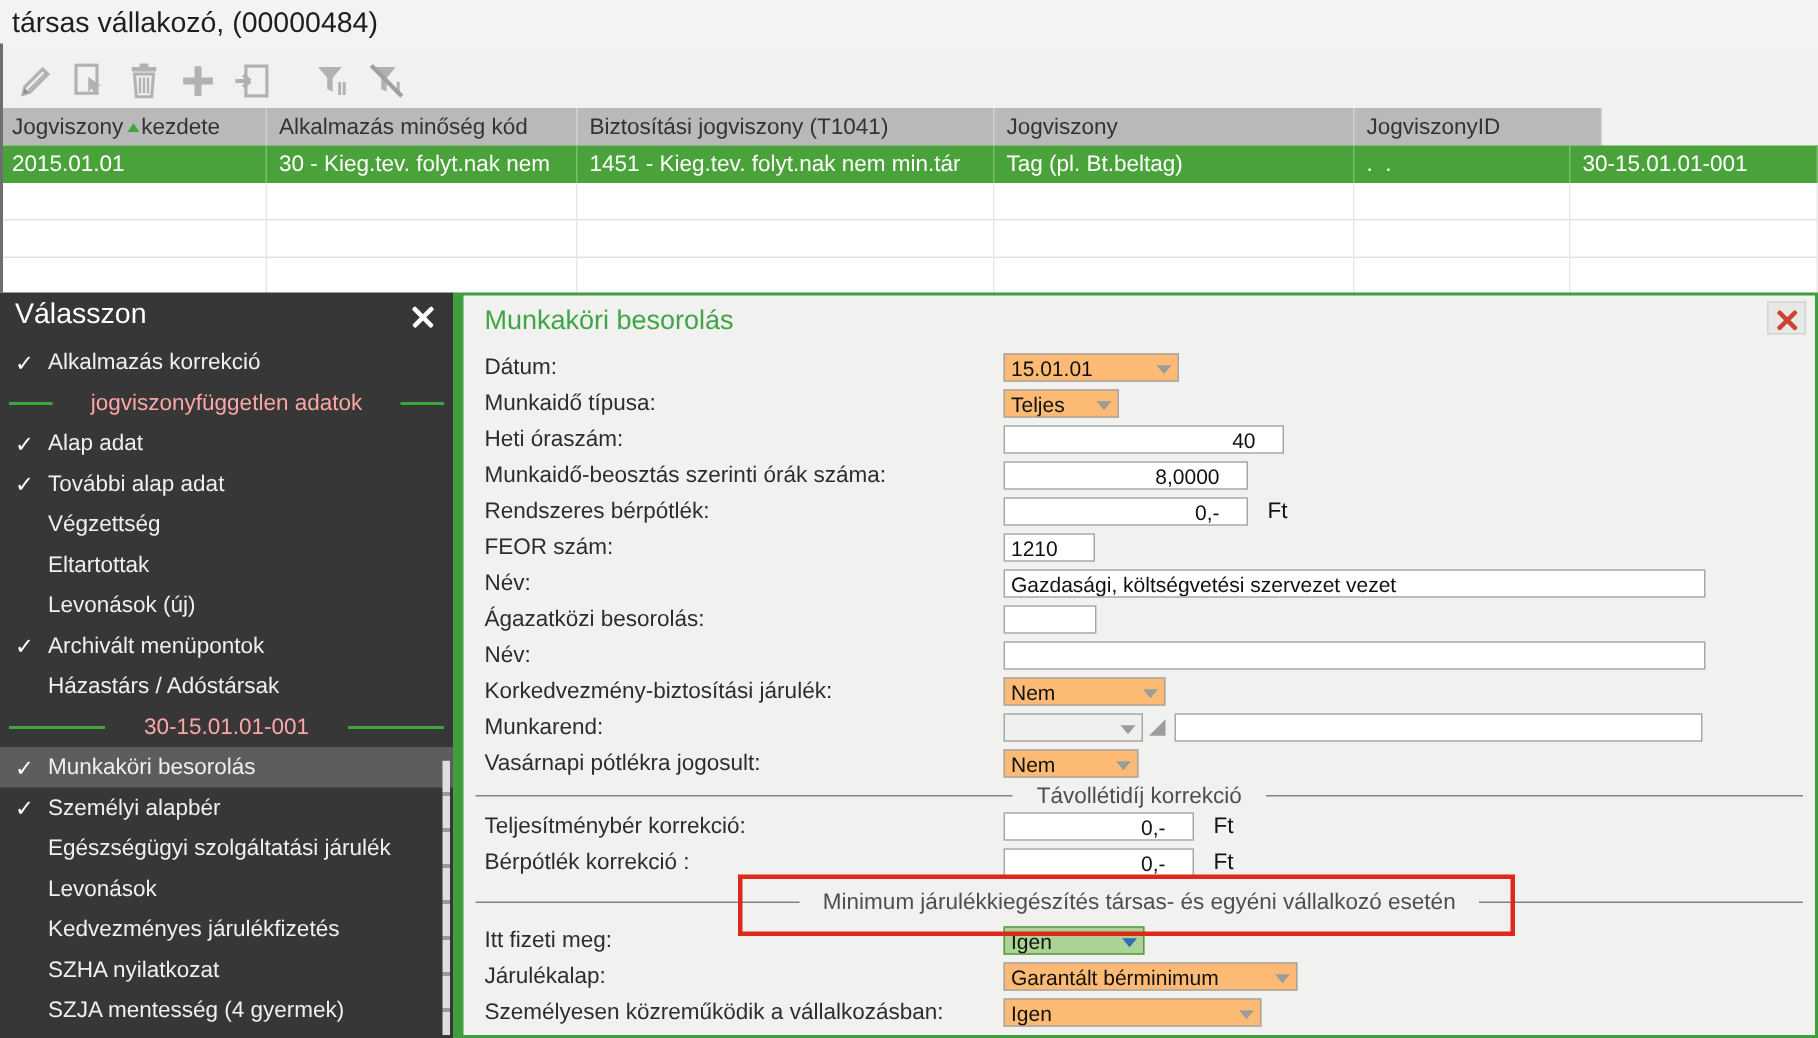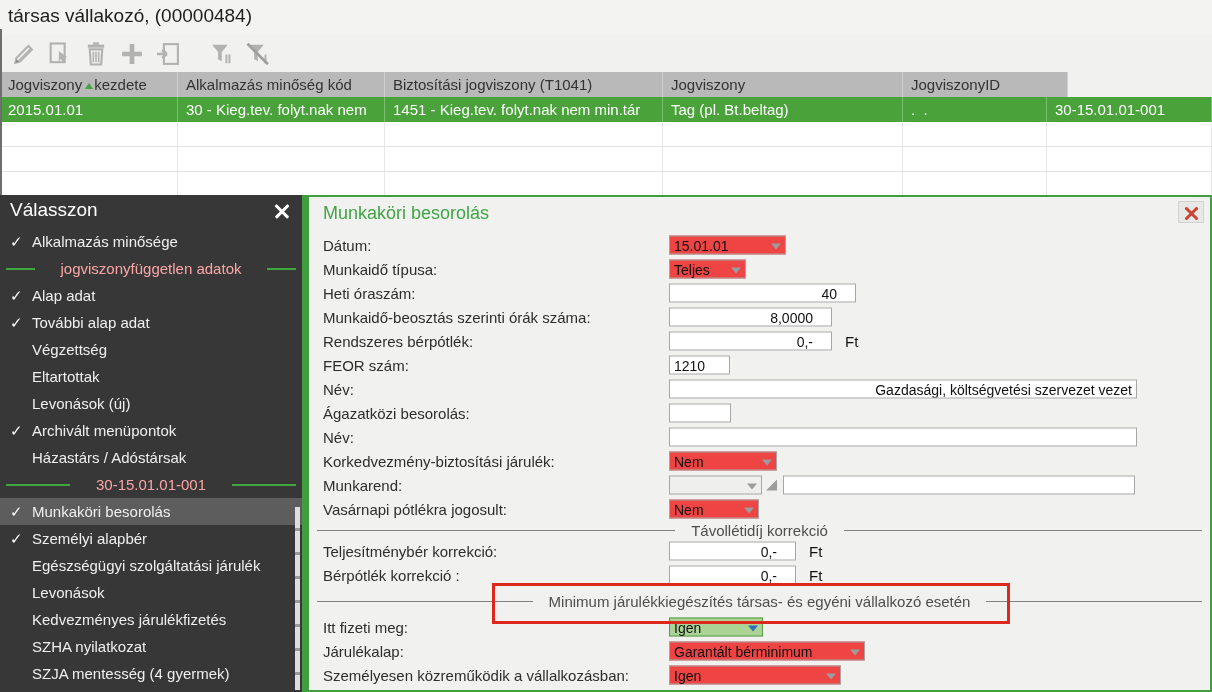--- a/index.html
+++ b/index.html
@@ -70,21 +70,21 @@
   .frow.sep-row{height:18px;}
   .frow.sep-hl-row{height:28px;}
   .flabel{position:absolute;left:14px;top:50%;transform:translateY(-50%);
     font-size:15px;color:#2d2d2d;white-space:nowrap;}
   .fctrl{position:absolute;left:360px;top:50%;transform:translateY(-50%);
     display:flex;align-items:center;}
   .inp{height:19px;box-sizing:border-box;border:1px solid #a6a6a6;background:#fff;
     font-family:"Liberation Sans",sans-serif;font-size:14px;padding:0 4px;color:#111;}
   .inp.num{text-align:right;padding-right:18px;}
   .suffix{margin-left:13px;font-size:15px;color:#111;}
-  .dd{height:19px;box-sizing:border-box;border:1px solid #a6a6a6;background:#ef4444;
+  .dd{height:19px;box-sizing:border-box;border:1px solid #a6a6a6;background:#fdba74;
     position:relative;font-size:14px;color:#111;padding:1px 18px 0 4px;white-space:nowrap;}
   .dd-arrow{position:absolute;right:4px;top:7px;width:0;height:0;
     border-left:5px solid transparent;border-right:5px solid transparent;
     border-top:6px solid #9c9c9c;}
   .dd.green{background:var(--active-dropdown-green,#abd395);border-color:#579a46;}
   .dd.green .dd-arrow{border-top-color:var(--dropdown-arrow-blue,#2f6db5);}
   .dd.disabled{background:#efefed;}
   .corner-tri{width:0;height:0;border-bottom:11px solid #9c9c9c;border-left:11px solid transparent;
     margin-left:4px;}
   .mr-input{margin-left:6px;}
@@ -217,21 +217,21 @@
 <div class="sidebar">
   <div class="sidebar-head">
     <span class="sidebar-title">Válasszon</span>
     <span class="sidebar-close">
         <span class="x-shape"></span>
       </span>
   </div>
   <div id="sidebar-items">
       <div class="sb-item">
         <span class="sb-check">✓</span>
-        <span class="sb-label">Alkalmazás minősége</span>
+        <span class="sb-label">Alkalmazás korrekció</span>
       </div>
       <div class="sb-sep">
         <span class="line"></span>
         <span>jogviszonyfüggetlen adatok</span>
         <span class="line"></span>
       </div>
       <div class="sb-item">
         <span class="sb-check">✓</span>
         <span class="sb-label">Alap adat</span>
       </div>
@@ -338,21 +338,21 @@
       </div>
       <div class="frow">
         <span class="flabel">FEOR szám:</span>
         <span class="fctrl">
           <input class="inp" value="1210" style="width: 61px;">
         </span>
       </div>
       <div class="frow">
         <span class="flabel">Név:</span>
         <span class="fctrl">
-          <input class="inp" value="Gazdasági, költségvetési szervezet vezet" style="width: 468px; text-align: right;">
+          <input class="inp" value="Gazdasági, költségvetési szervezet vezet" style="width: 468px;">
         </span>
       </div>
       <div class="frow">
         <span class="flabel">Ágazatközi besorolás:</span>
         <span class="fctrl">
           <input class="inp" style="width: 62px;">
         </span>
       </div>
       <div class="frow">
         <span class="flabel">Név:</span>

